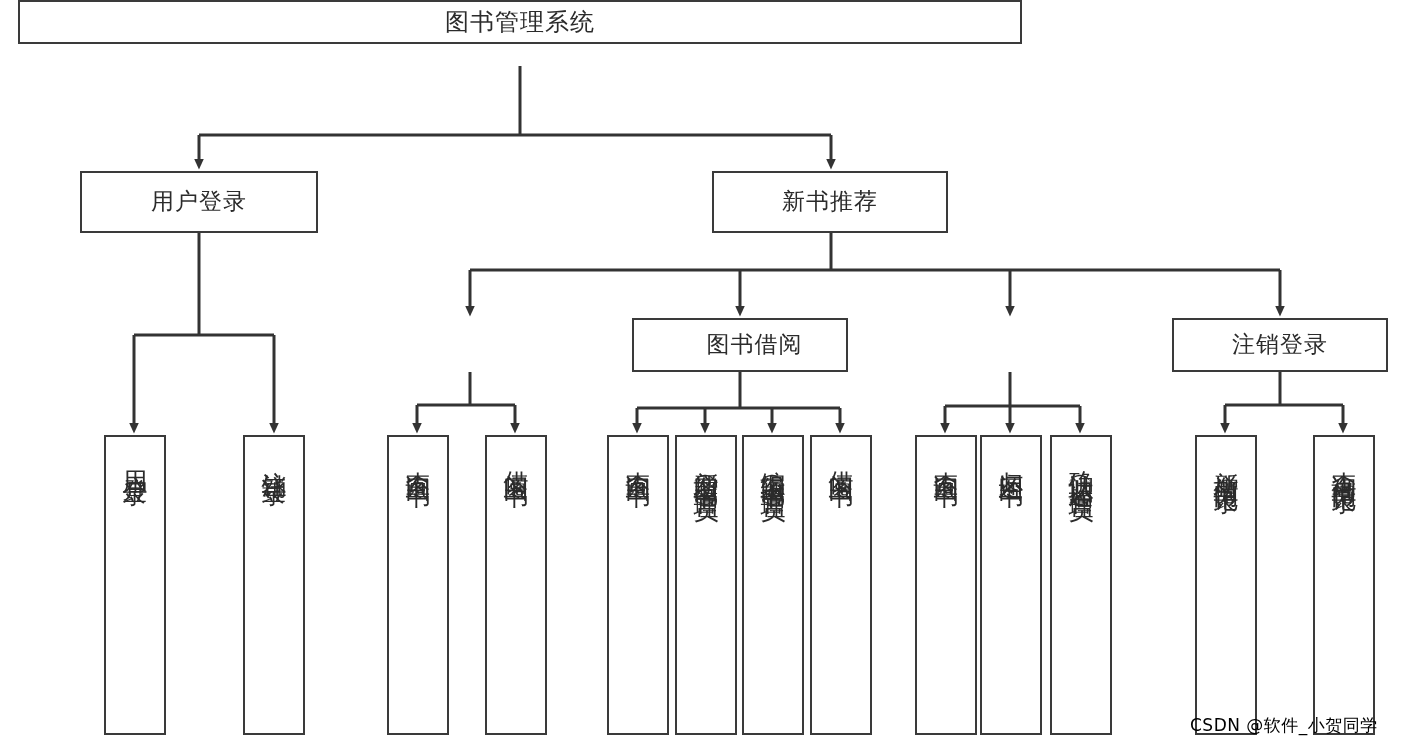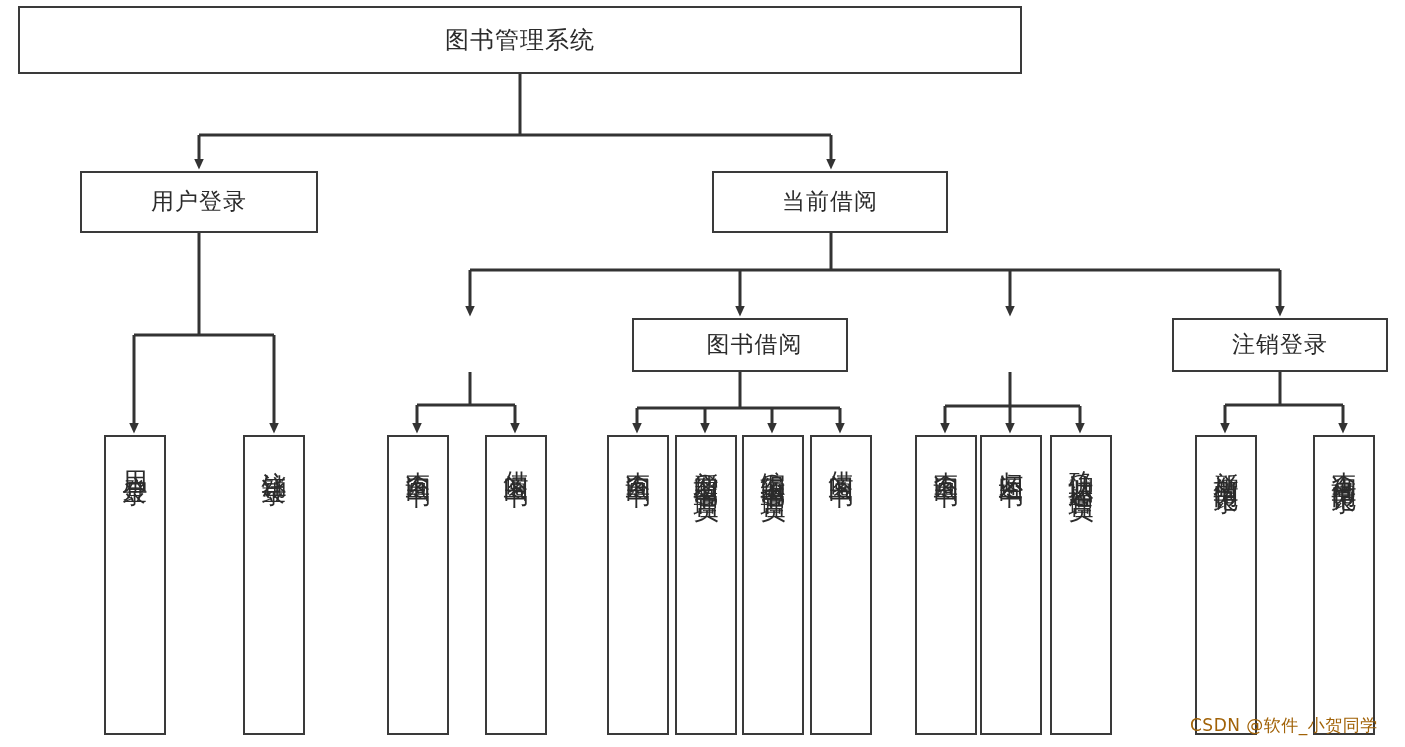--- a/index.html
+++ b/index.html
@@ -38,21 +38,21 @@
     text-orientation:upright;
     font-size:25px;
     letter-spacing:4px;
     line-height:1;
   }
 
   #watermark{
     position:absolute;
     left:1190px;top:714px;
     font-size:17px;
-    color:#a16207;
+    color:#000000;
     white-space:nowrap;
     letter-spacing:0.5px;
   }
 </style>
 </head>
 <body>
 
 <div id="stage">
 
   <svg id="wires" viewBox="0 0 1405 747" xmlns="http://www.w3.org/2000/svg">
@@ -98,29 +98,29 @@
       <path d="M1010,406 L1010,424" marker-end="url(#arw)"></path>
       <path d="M1080,406 L1080,424" marker-end="url(#arw)"></path>
 
       <path d="M1280,372 L1280,405"></path>
       <path d="M1225,405 L1343,405"></path>
       <path d="M1225,405 L1225,424" marker-end="url(#arw)"></path>
       <path d="M1343,405 L1343,424" marker-end="url(#arw)"></path>
     </g>
   </svg>
 
-  <div class="node h-node root" style="left:18px;top:6px;width:1004px;height:68px;">
+  <div class="node h-node root" style="left:18px;top:0;width:1004px;height:44px;">
     <span class="lbl">图书管理系统</span>
   </div>
 
   <div class="node h-node" style="left:80px;top:171px;width:238px;height:62px;">
     <span class="lbl">用户登录</span>
   </div>
   <div class="node h-node" style="left:712px;top:171px;width:236px;height:62px;">
-    <span class="lbl">当前借阅</span>
+    <span class="lbl">新书推荐</span>
   </div>
 
   <div class="node h-node" style="left:632px;top:318px;width:216px;height:54px;padding-left:29px;">
     <span class="lbl">图书借阅</span>
   </div>
   <div class="node h-node" style="left:1172px;top:318px;width:216px;height:54px;">
     <span class="lbl">注销登录</span>
   </div>
 
   <div class="node v-node" style="left:104px;top:435px;width:62px;height:300px;">

